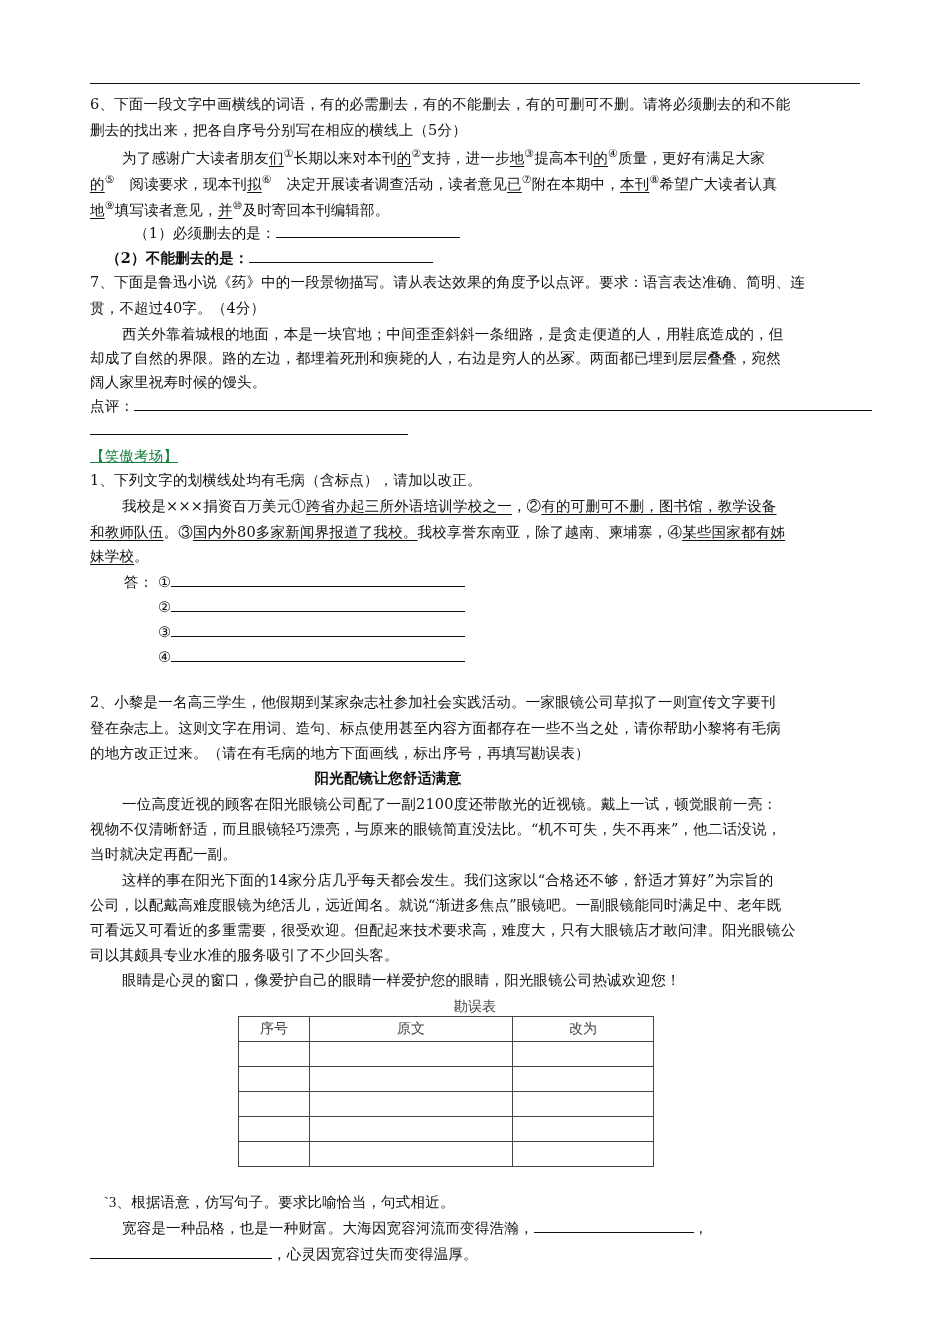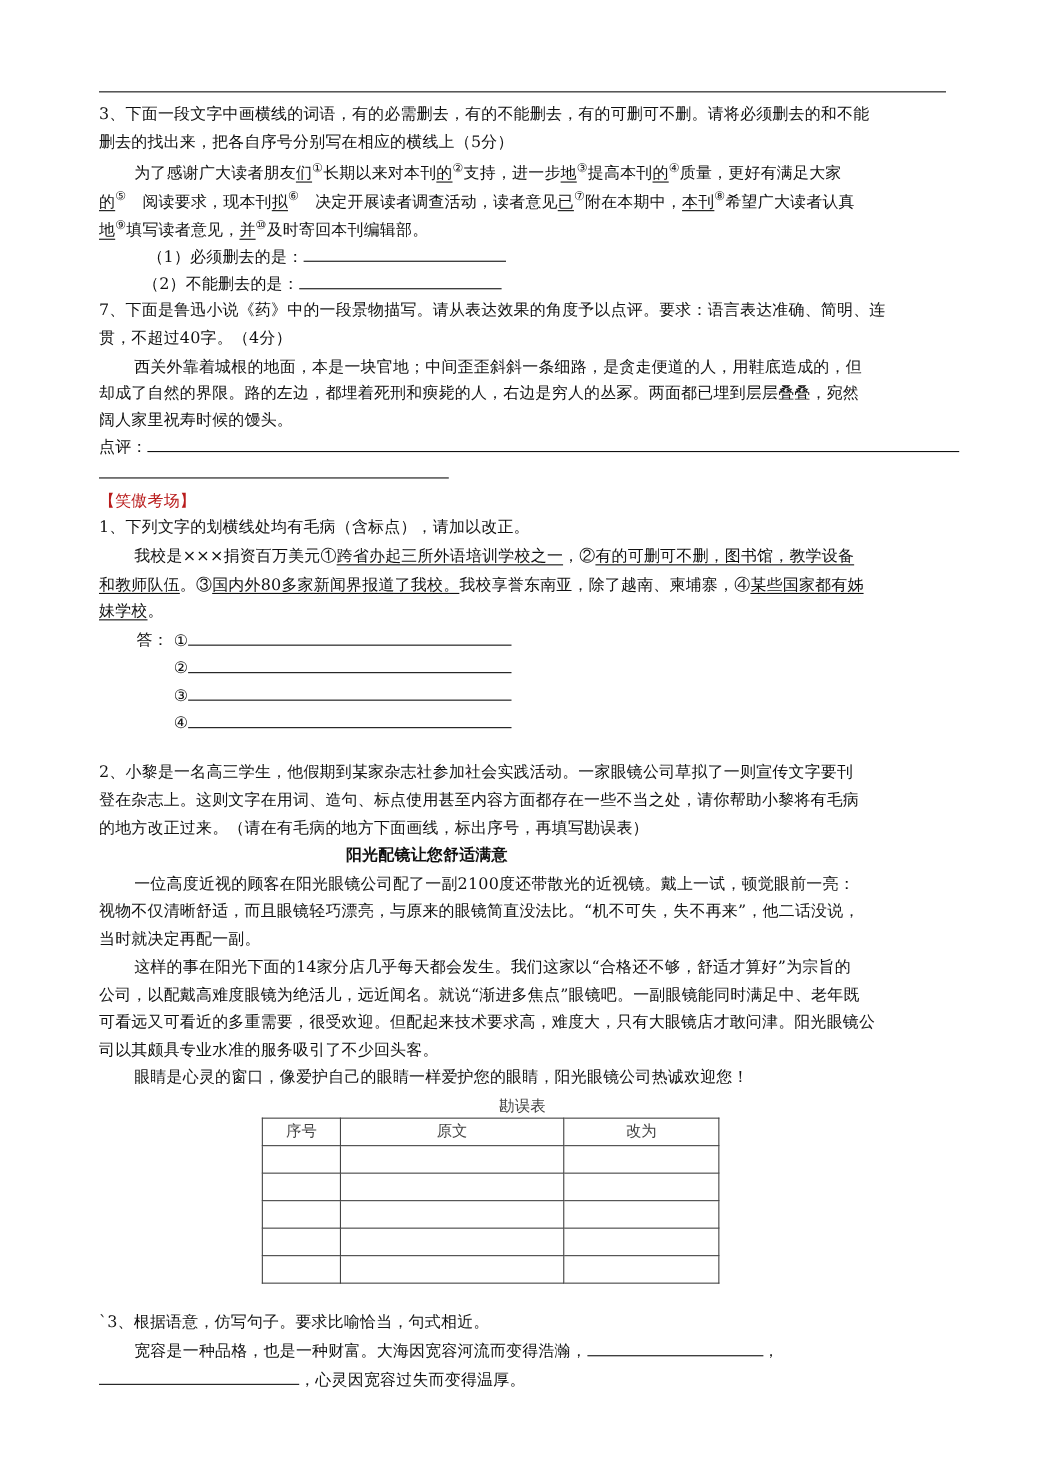--- a/index.html
+++ b/index.html
@@ -6,39 +6,39 @@
   body {
     width: 950px; height: 1344px; position: relative; overflow: hidden;
     font-family: "DejaVu Serif", "Liberation Serif", serif;
     color: #111; font-size: 14.5px;
   }
   .top-rule { position: absolute; left: 90px; top: 83px; width: 770px; height: 0; border-top: 1.6px solid #111; }
   .ln { position: absolute; white-space: nowrap; line-height: 20px; letter-spacing: 0.2px; }
   .u { text-decoration: underline; text-underline-offset: 3px; }
   sup.c { font-size: 11px; vertical-align: 6px; line-height: 0; }
   .blank { display: inline-block; border-bottom: 1.2px solid #111; height: 14px; vertical-align: baseline; }
-  .red { color: #b91c1c; }
+  .red { color: #15803d; text-decoration: underline; }
   .bold { font-weight: bold; }
   table.errata { position: absolute; left: 238px; top: 1016px; width: 416px; border-collapse: collapse; }
   table.errata th, table.errata td { border: 1px solid #444; height: 24px; padding: 0; font-weight: normal; font-size: 14px; color: #444; text-align: center; }
 </style>
 </head>
 <body>
 
 <div class="top-rule"></div>
 
-<div class="ln" style="left:90px;top:94px;">3、下面一段文字中画横线的词语，有的必需删去，有的不能删去，有的可删可不删。请将必须删去的和不能</div>
+<div class="ln" style="left:90px;top:94px;">6、下面一段文字中画横线的词语，有的必需删去，有的不能删去，有的可删可不删。请将必须删去的和不能</div>
 <div class="ln" style="left:90px;top:120px;">删去的找出来，把各自序号分别写在相应的横线上（5分）</div>
 <div class="ln" style="left:122px;top:148px;"><span>为了感谢广大读者朋友</span><span class="u">们</span><sup class="c">①</sup><span>长期以来对本刊</span><span class="u">的</span><sup class="c">②</sup><span>支持，进一步</span><span class="u">地</span><sup class="c">③</sup><span>提高本刊</span><span class="u">的</span><sup class="c">④</sup><span>质量，更好有满足大家</span></div>
 <div class="ln" style="left:90px;top:174px;"><span class="u">的</span><sup class="c">⑤</sup><span>　阅读要求，现本刊</span><span class="u">拟</span><sup class="c">⑥</sup><span>　决定开展读者调查活动，读者意见</span><span class="u">已</span><sup class="c">⑦</sup><span>附在本期中，</span><span class="u">本刊</span><sup class="c">⑧</sup><span>希望广大读者认真</span></div>
 <div class="ln" style="left:90px;top:200px;"><span class="u">地</span><sup class="c">⑨</sup><span>填写读者意见，</span><span class="u">并</span><sup class="c">⑩</sup><span>及时寄回本刊编辑部。</span></div>
 <div class="ln" style="left:134px;top:223px;">
   <span>（1）必须删去的是：</span><span class="blank" style="width:184px;"></span>
 </div>
-<div class="ln" style="left:130px;top:248px;">
+<div class="ln" style="left:106px;top:248px;font-weight:bold;">
   <span>（2）不能删去的是：</span><span class="blank" style="width:184px;"></span>
 </div>
 
 <div class="ln" style="left:90px;top:272px;">7、下面是鲁迅小说《药》中的一段景物描写。请从表达效果的角度予以点评。要求：语言表达准确、简明、连</div>
 <div class="ln" style="left:90px;top:298px;">贯，不超过40字。（4分）</div>
 <div class="ln" style="left:122px;top:324px;">西关外靠着城根的地面，本是一块官地；中间歪歪斜斜一条细路，是贪走便道的人，用鞋底造成的，但</div>
 <div class="ln" style="left:90px;top:348px;">却成了自然的界限。路的左边，都埋着死刑和瘐毙的人，右边是穷人的丛冢。两面都已埋到层层叠叠，宛然</div>
 <div class="ln" style="left:90px;top:372px;">阔人家里祝寿时候的馒头。</div>
 <div class="ln" style="left:90px;top:396px;">
   <span>点评：</span><span class="blank" style="width:738px;"></span>
@@ -103,19 +103,19 @@
         <td></td>
       </tr>
     <tr>
         <td></td>
         <td></td>
         <td></td>
       </tr>
   </tbody>
 </table>
 
-<div class="ln" style="left:90px;top:1192px;">`3、根据语意，仿写句子。要求比喻恰当，句式相近。</div>
+<div class="ln" style="left:104px;top:1192px;font-family:Liberation Serif, serif;">`3、根据语意，仿写句子。要求比喻恰当，句式相近。</div>
 <div class="ln" style="left:122px;top:1218px;">
   <span>宽容是一种品格，也是一种财富。大海因宽容河流而变得浩瀚，</span><span class="blank" style="width:160px;"></span><span>，</span>
 </div>
 <div class="ln" style="left:90px;top:1244px;">
   <span class="blank" style="width:182px;"></span><span>，心灵因宽容过失而变得温厚。</span>
 </div>
 
 </body></html>

